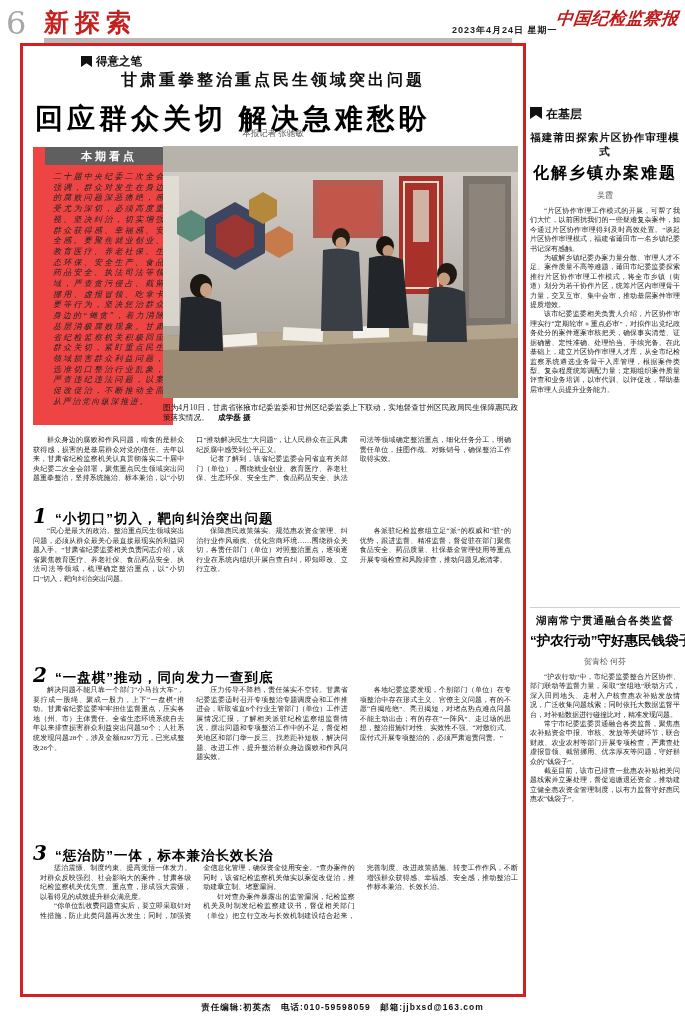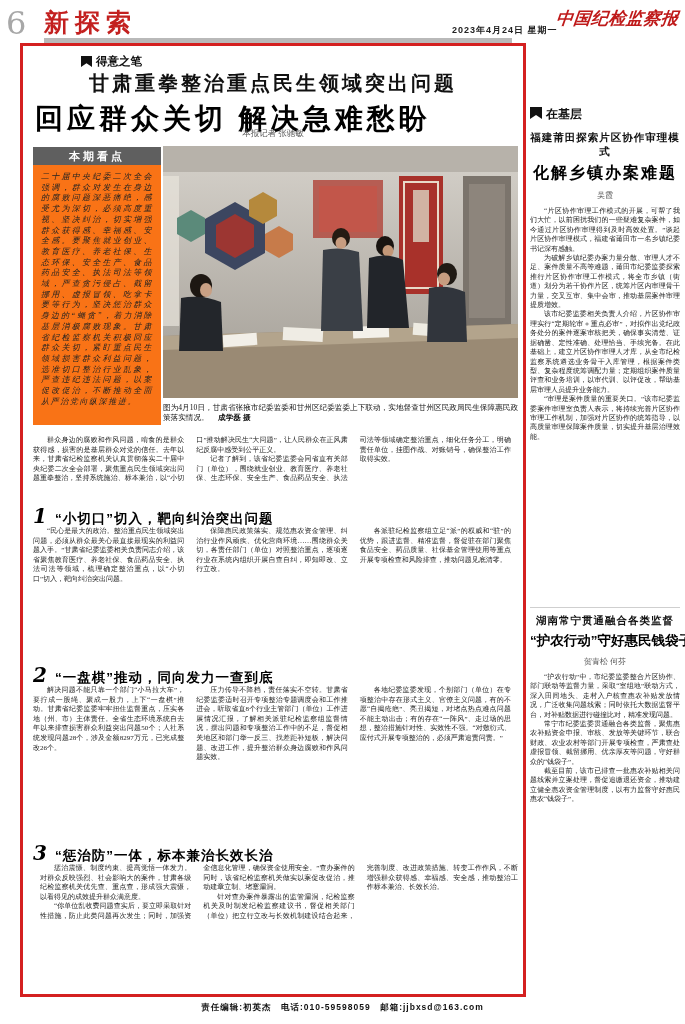--- a/index.html
+++ b/index.html
@@ -16,29 +16,29 @@
   .brand{position:absolute;left:556px;top:7px;width:126px;font-size:17px;color:#bf1a1a;
          font-weight:bold;font-family:"DejaVu Serif",serif;font-style:italic;
          transform:skewX(-6deg);letter-spacing:0.5px;}
   
   .main-box{position:absolute;left:20px;top:43px;width:500px;height:948px;
             border:3px solid #d42020;background:#fff;}
   .col-label{position:absolute;left:10px;top:8px;display:flex;align-items:center;gap:4px;
              font-size:11.5px;font-weight:bold;color:#111;
              font-family:"Liberation Sans",sans-serif;padding-left:48px;}
   .col-label svg{display:block;}
-  .kicker{position:absolute;left:0;top:24px;width:100%;text-align:center;font-size:20px;
+  .kicker{position:absolute;left:0;top:24px;width:100%;text-align:center;font-size:16px;
           font-weight:bold;letter-spacing:3px;color:#111;
           font-family:"Liberation Sans","DejaVu Sans",sans-serif;}
   .headline{position:absolute;left:0;top:42px;width:100%;margin:12px;
             font-size:28px;font-weight:bold;letter-spacing:4px;color:#000;
             font-family:"Liberation Sans","DejaVu Sans",sans-serif;}
   .byline{position:absolute;left:0;top:82px;width:100%;text-align:center;font-size:8.5px;color:#555;}
   
-  .highlight{position:absolute;left:10px;top:101px;width:128px;height:278px;background:#f97316;}
+  .highlight{position:absolute;left:10px;top:101px;width:128px;height:278px;background:#ef4444;padding-left:12px;}
   .highlight-bar{height:18px;line-height:18px;background:#5f5f5f;color:#fff;text-align:center;
                  font-size:11px;font-weight:bold;letter-spacing:3px;
                  font-family:"Liberation Sans",sans-serif;}
   .highlight-body{padding:7px 8px;font-size:8px;line-height:10.7px;letter-spacing:1.6px;
                   text-align:justify;font-style:italic;color:#222;height:244px;overflow:hidden;}
   
   .photo{position:absolute;left:140px;top:100px;width:355px;height:252px;margin:0;
          background:#b9b6b0;overflow:hidden;}
   .photo svg{display:block;width:100%;height:100%;}
   .caption{position:absolute;left:140px;top:357px;width:355px;font-size:7.6px;line-height:10px;
@@ -209,21 +209,20 @@
       <span>在基层</span>
     </div>
 
     <div class="sb-kicker">福建莆田探索片区协作审理模式</div>
     <h2 class="sb-headline">化解乡镇办案难题</h2>
     <div class="sb-byline">吴霞</div>
     <div class="sb-body sb-body-1">
       <p>“片区协作审理工作模式的开展，可帮了我们大忙，以前困扰我们的一些疑难复杂案件，如今通过片区协作审理得到及时高效处置。”谈起片区协作审理模式，福建省莆田市一名乡镇纪委书记深有感触。</p>
       <p>为破解乡镇纪委办案力量分散、审理人才不足、案件质量不高等难题，莆田市纪委监委探索推行片区协作审理工作模式，将全市乡镇（街道）划分为若干协作片区，统筹片区内审理骨干力量，交叉互审、集中会审，推动基层案件审理提质增效。</p>
       <p>该市纪委监委相关负责人介绍，片区协作审理实行“定期轮审＋重点必审”，对拟作出党纪政务处分的案件逐案审核把关，确保事实清楚、证据确凿、定性准确、处理恰当、手续完备。在此基础上，建立片区协作审理人才库，从全市纪检监察系统遴选业务骨干入库管理，根据案件类型、复杂程度统筹调配力量；定期组织案件质量评查和业务培训，以审代训、以评促改，帮助基层审理人员提升业务能力。</p>
-      <p>“审理是案件质量的重要关口。”该市纪委监委案件审理室负责人表示，将持续完善片区协作审理工作机制，加强对片区协作的统筹指导，以高质量审理保障案件质量，切实提升基层治理效能。</p>
     </div>
 
     <div class="sb-divider"></div>
 
     <div class="sb-kicker">湖南常宁贯通融合各类监督</div>
     <h2 class="sb-headline small">“护农行动”守好惠民钱袋子</h2>
     <div class="sb-byline">贺青松 何芬</div>
     <div class="sb-body sb-body-2">
       <p>“护农行动”中，市纪委监委整合片区协作、部门联动等监督力量，采取“室组地”联动方式，深入田间地头、走村入户核查惠农补贴发放情况，广泛收集问题线索；同时依托大数据监督平台，对补贴数据进行碰撞比对，精准发现问题。</p>
       <p>常宁市纪委监委贯通融合各类监督，聚焦惠农补贴资金申报、审核、发放等关键环节，联合财政、农业农村等部门开展专项检查，严肃查处虚报冒领、截留挪用、优亲厚友等问题，守好群众的“钱袋子”。</p>

